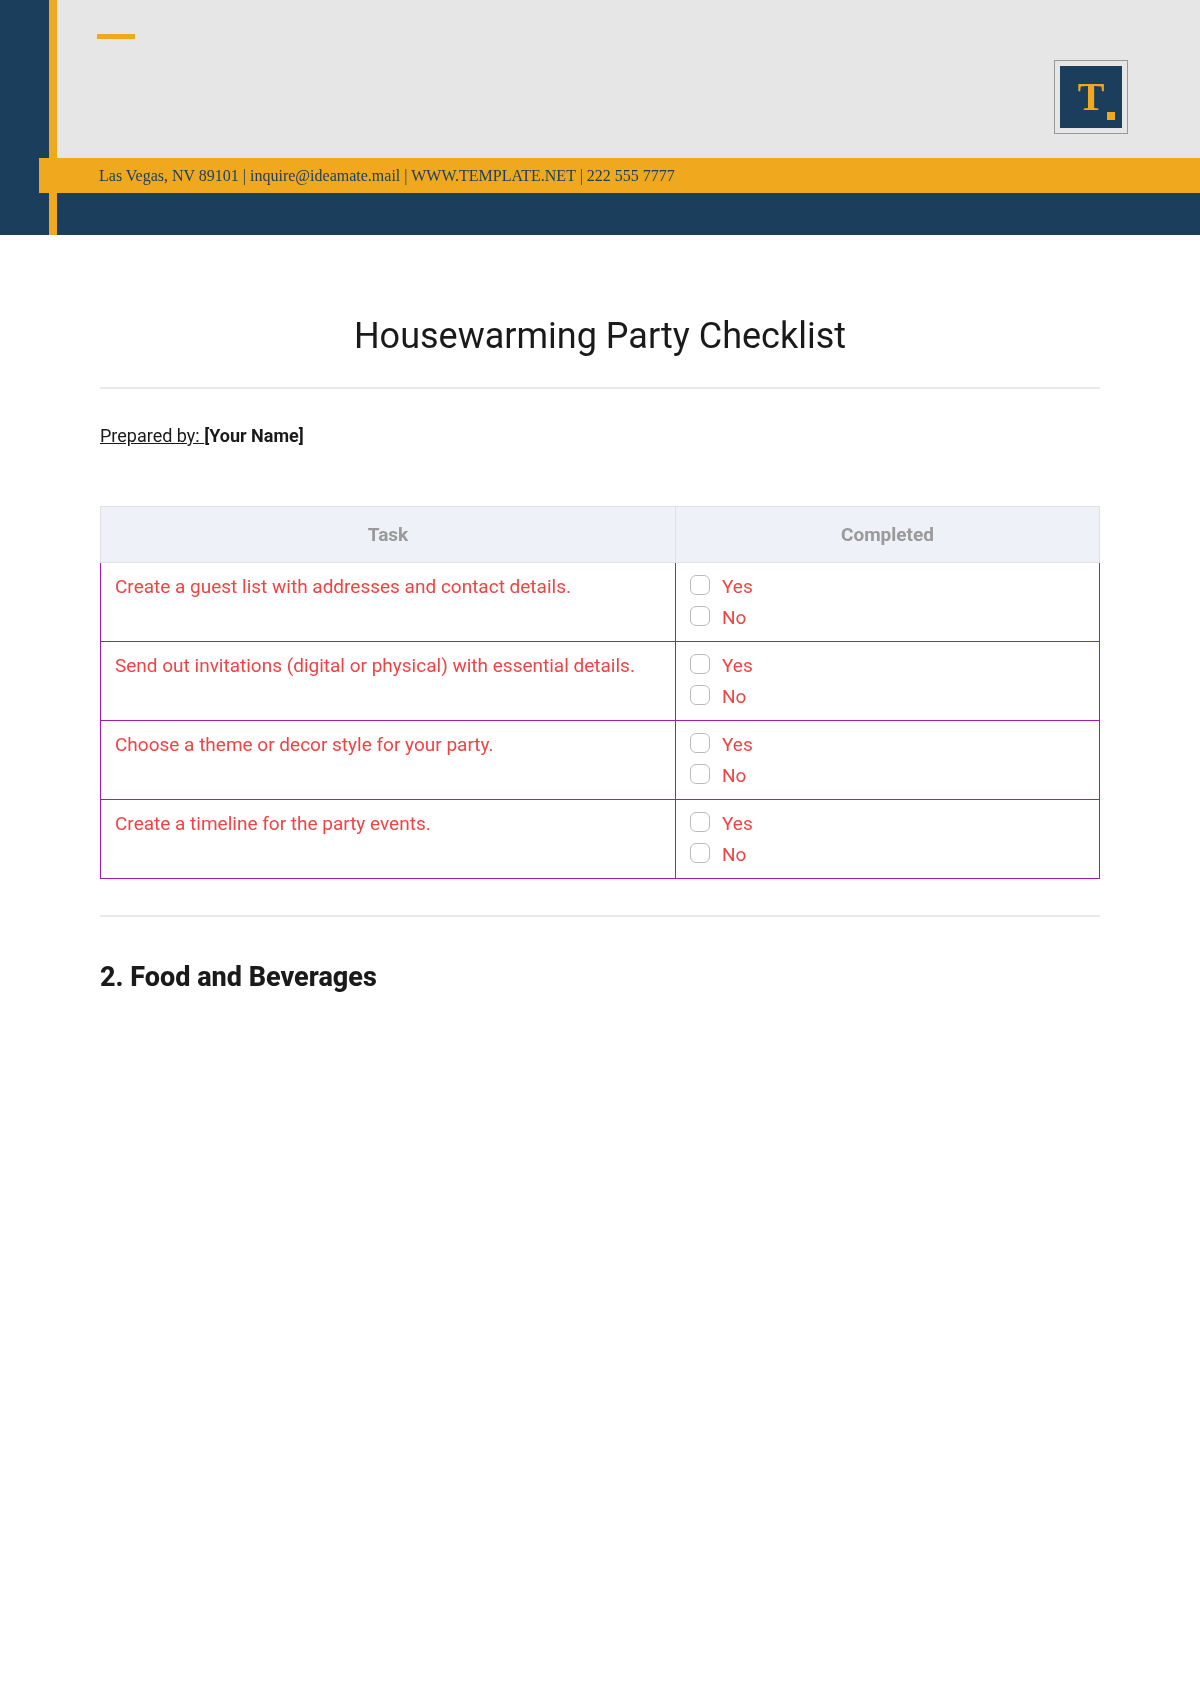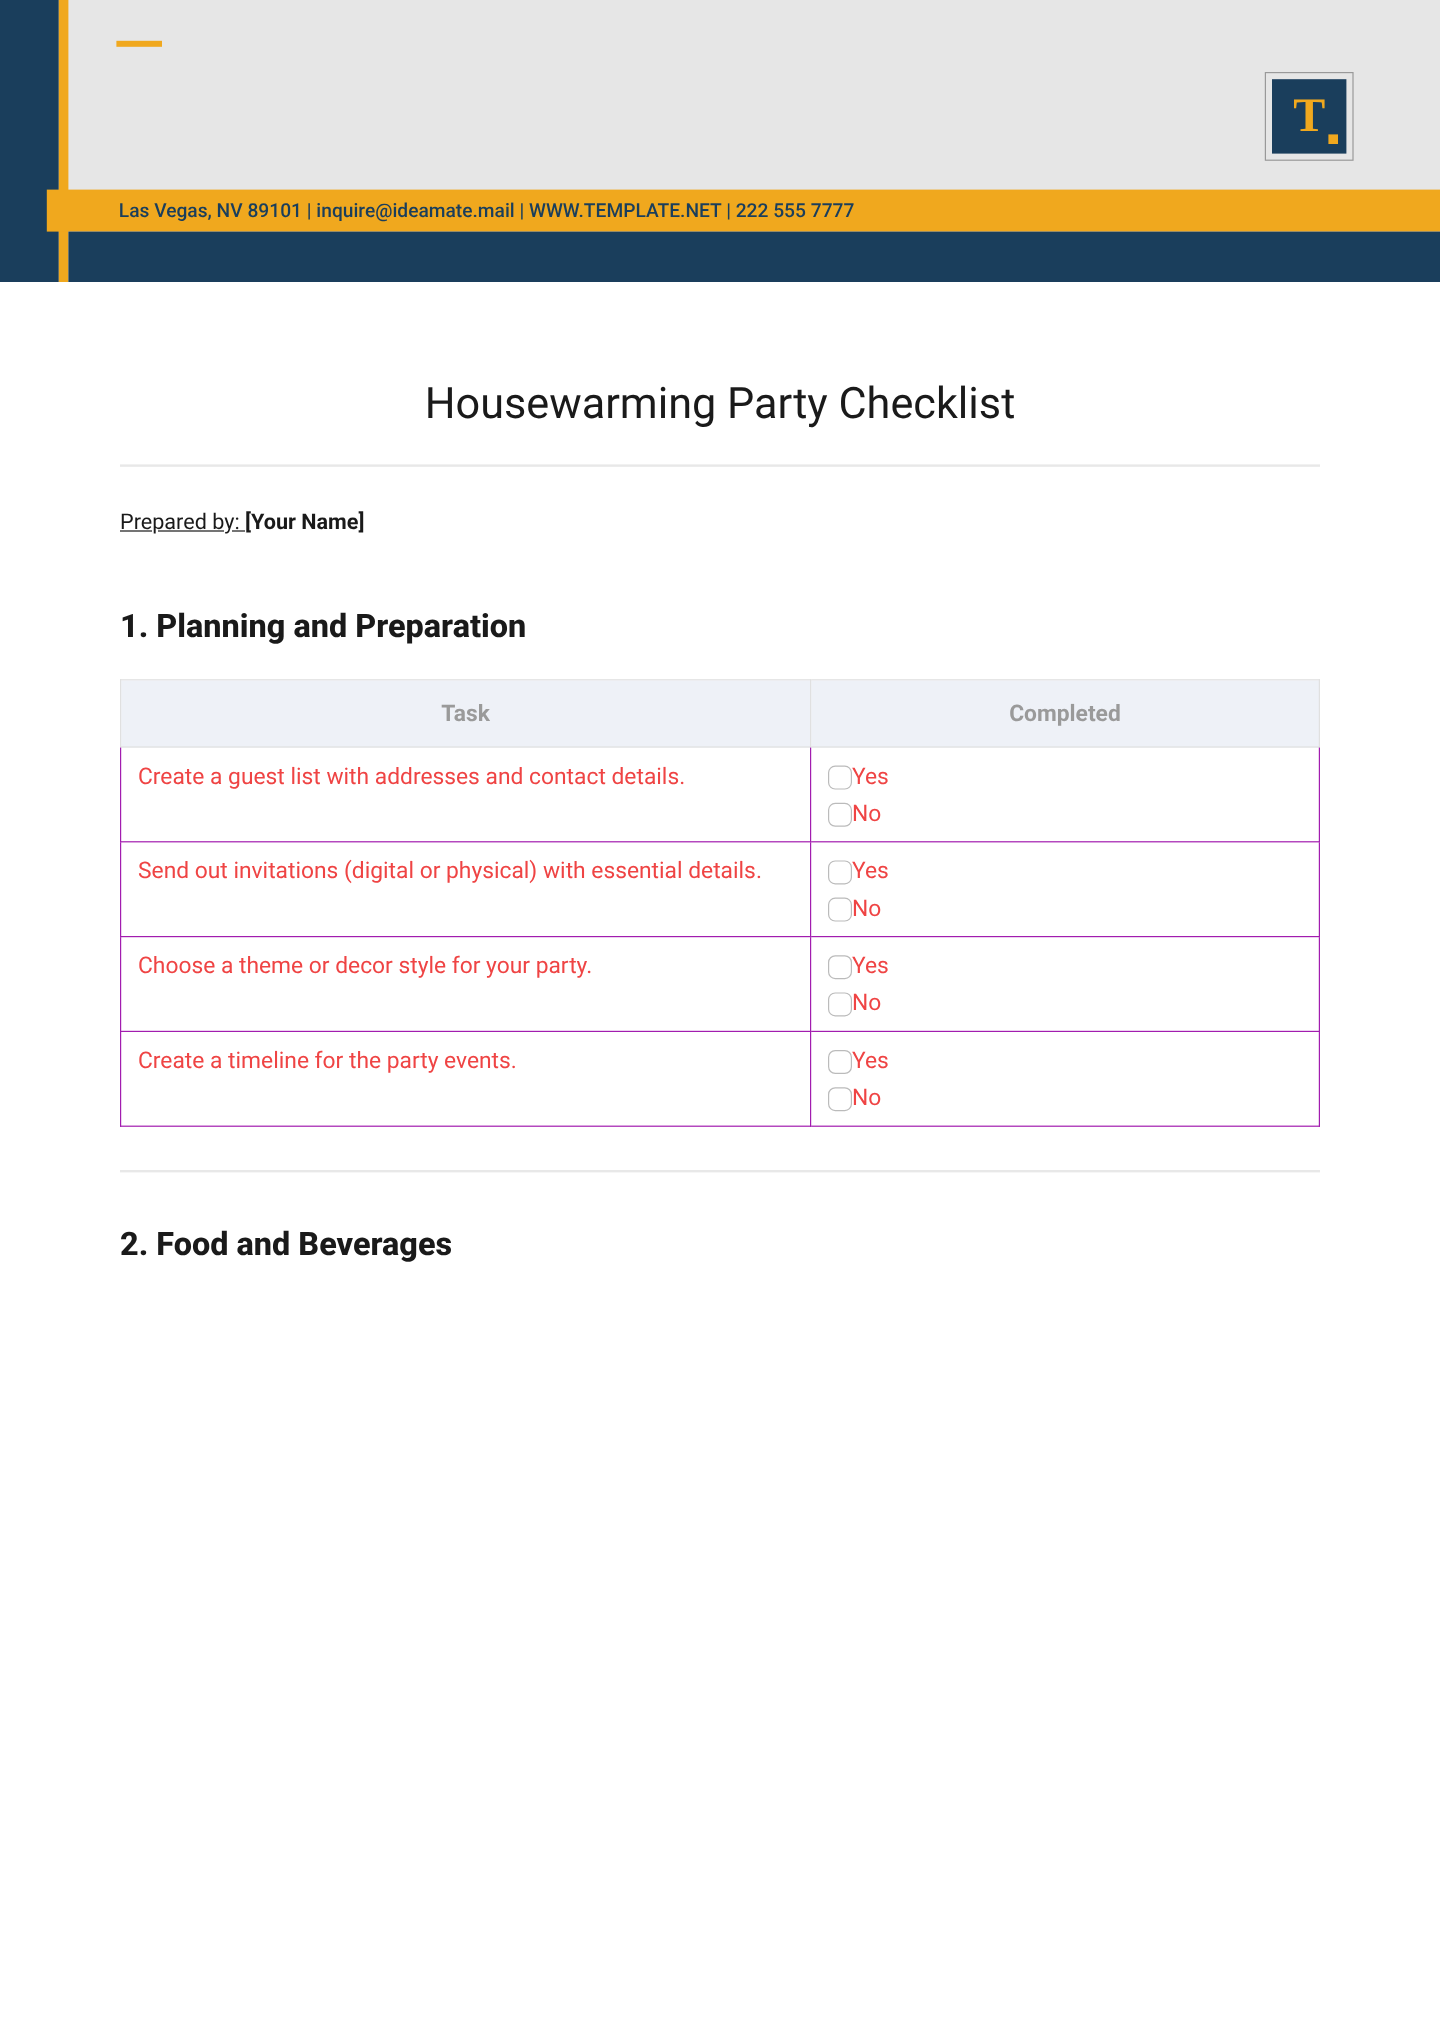--- a/index.html
+++ b/index.html
@@ -75,20 +75,21 @@
     .orange-banner {
       position: absolute;
       left: 39px;
       right: 0;
       top: 158px;
       height: 35px;
       background: #f0a81e;
       display: flex;
       align-items: center;
       padding-left: 60px;
+      font-family: Liberation Serif, serif;
     }
     .banner-text {
       color: #1a3e5c;
       font-size: 16px;
       font-weight: 500;
     }
     .navy-bottom {
       position: absolute;
       left: 57px;
       right: 0;
@@ -141,21 +142,21 @@
     }
     .table thead th:first-child { width: 575px; }
     .table tbody td {
       border: 1px solid #a21caf;
       padding: 12px 14px;
       font-size: 19px;
       color: #ef4444;
       vertical-align: top;
     }
     .opts { display: flex; flex-direction: column; gap: 8px; }
-    .opt { display: flex; align-items: flex-end; gap: 0; }
+    .opt { display: flex; align-items: flex-start; gap: 12px; }
     .chk {
       width: 20px;
       height: 20px;
       border: 1.5px solid #bbb;
       border-radius: 6px;
       display: inline-block;
       flex-shrink: 0;
     }
     .opt-label { font-size: 19px; }
     .section-divider {
@@ -185,21 +186,20 @@
   <div class="navy-bottom"></div>
 </div>
 
 <div class="content">
   <h1 class="title">Housewarming Party Checklist</h1>
   <hr class="divider">
   <p class="prepared-line">
     <span class="prepared-label">Prepared by: </span><span class="prepared-value">[Your Name]</span>
   </p>
 
-  <h2 class="section-heading">1. Planning and Preparation</h2>
 
   <table class="table">
     <thead>
       <tr>
         <th>Task</th>
         <th>Completed</th>
       </tr>
     </thead>
     <tbody id="section1-body">
         <tr>

